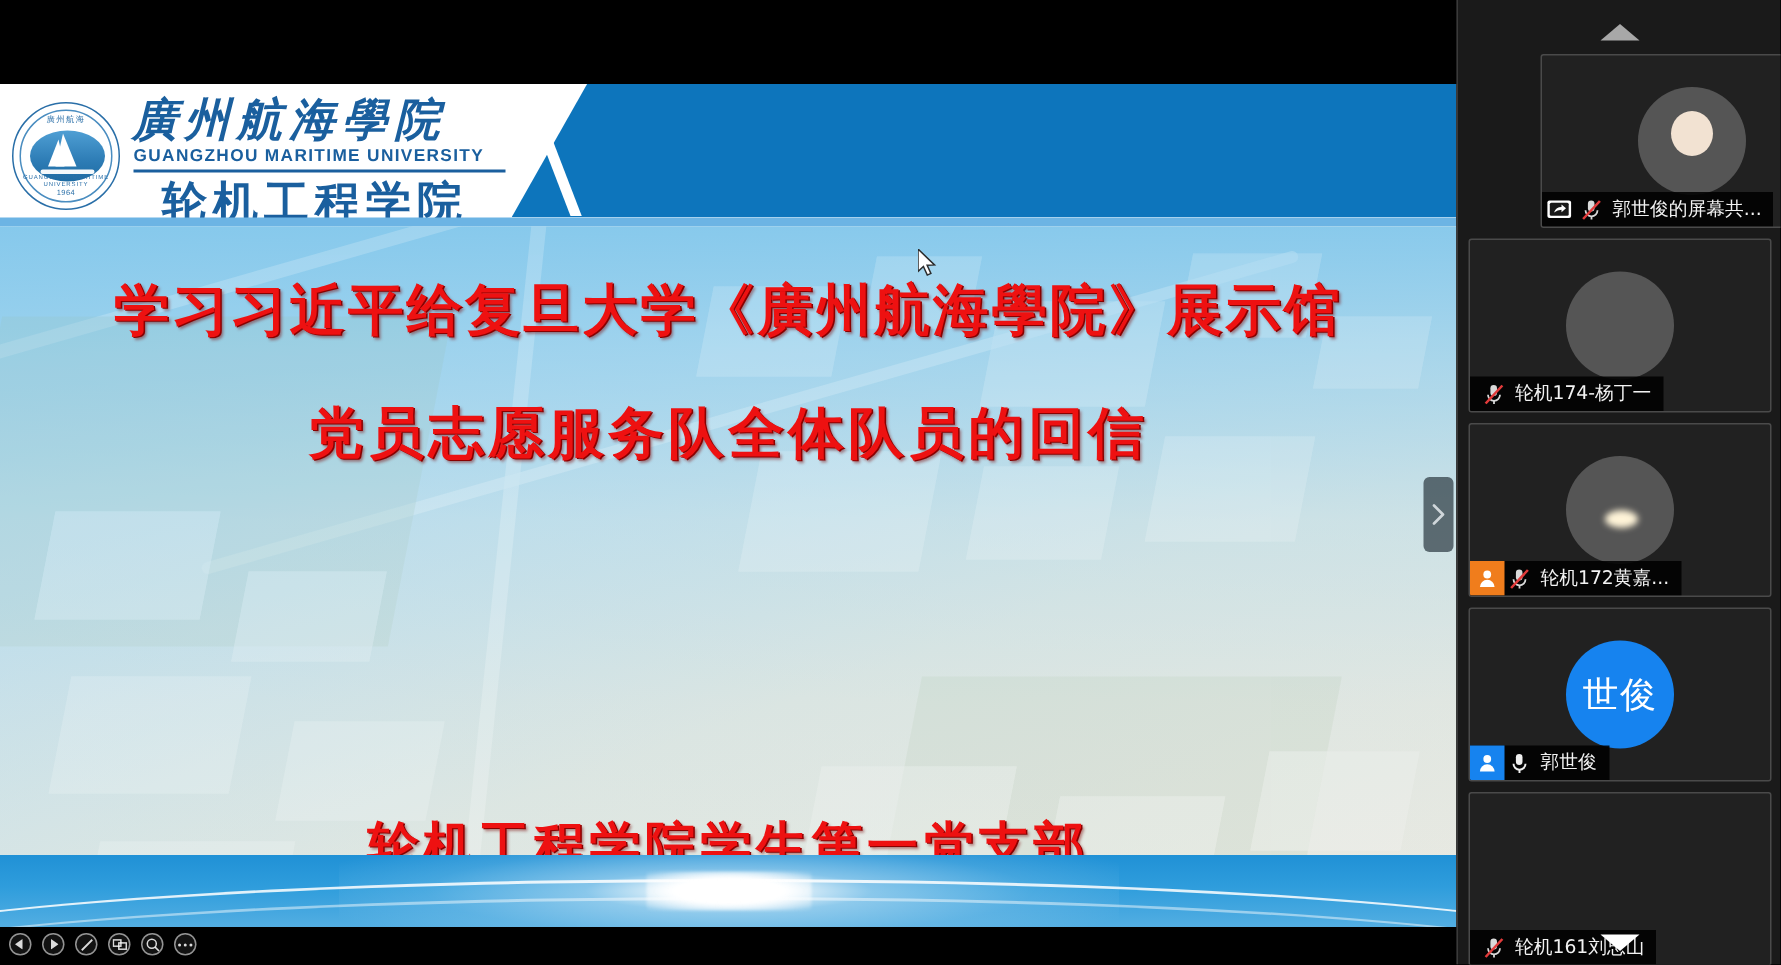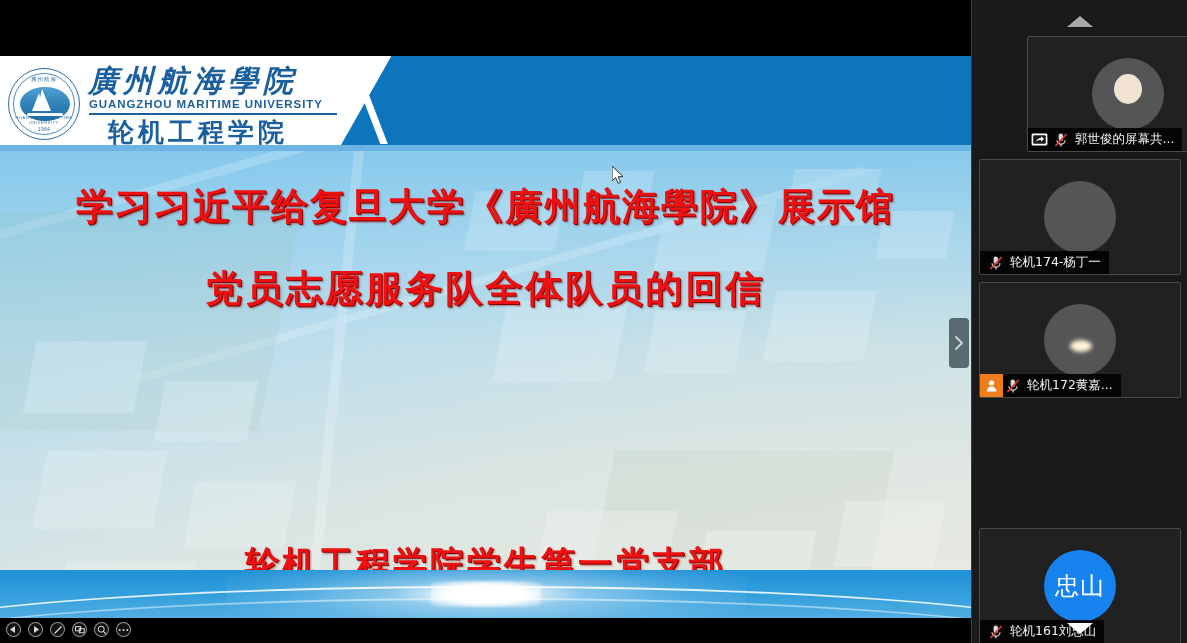--- a/index.html
+++ b/index.html
@@ -106,21 +106,21 @@
     font-size:11.5px; font-weight:700; color:#1a5f9e;
     letter-spacing:.9px;
   }
   .rule {
     position:absolute; left:85px; top:51px; width:248px; height:1.5px;
     background:#1a5f9e;
   }
   .dept-name {
     position:absolute; left:104px; top:53px;
     font-family:"DejaVu Serif","Liberation Serif",serif;
-    font-size:26px; font-weight:700; color:#1a5f9e;
+    font-size:30px; font-weight:700; color:#1a5f9e;
     letter-spacing:4px;
   }
 
   
   .slide-body {
     position:absolute; left:0; top:95px; right:0; bottom:0;
     background:
       linear-gradient(180deg,
         rgba(132,200,236,.92) 0%,
         rgba(150,208,238,.70) 18%,
@@ -483,23 +483,41 @@
             <rect x="4.6" y="1.6" width="4.4" height="7.4" rx="2.2" fill="#d9d9d9"></rect>
             <path d="M3 8.2 a4 4 0 0 0 8 0" fill="none" stroke="#d9d9d9" stroke-width="1.2"></path>
             <line x1="7" y1="12.2" x2="7" y2="14.4" stroke="#d9d9d9" stroke-width="1.2"></line>
             <line x1="1.4" y1="14" x2="12.6" y2="2" stroke="#e23b3b" stroke-width="1.7"></line>
           </svg>
         </div>
         <div class="pname">轮机172黄嘉...</div>
       </div>
     </div>
 
+    <div class="tile" style="top:405px;">
+      <div class="avatar-blue">世俊</div>
+      <div class="nameplate">
+        <div class="badge blue">
+          <svg width="13" height="13" viewBox="0 0 13 13">
+            <circle cx="6.5" cy="4" r="2.6" fill="#ffffff"></circle>
+            <path d="M1.6 12.4 a4.9 4.9 0 0 1 9.8 0 z" fill="#ffffff"></path>
+          </svg>
+        </div>
+        <div class="mic">
+          <svg width="14" height="16" viewBox="0 0 14 16">
+            <rect x="4.6" y="1.6" width="4.4" height="7.4" rx="2.2" fill="#f0f0f0"></rect>
+            <path d="M3 8.2 a4 4 0 0 0 8 0" fill="none" stroke="#f0f0f0" stroke-width="1.3"></path>
+            <line x1="7" y1="12.2" x2="7" y2="14.4" stroke="#f0f0f0" stroke-width="1.3"></line>
+          </svg>
+        </div>
+        <div class="pname">郭世俊</div>
+      </div>
+    </div>
 
     <div class="tile" style="top:528px;">
-      <div class="avatar-blue">忠山</div>
       <div class="nameplate">
         <div class="mic" style="margin-left:6px;">
           <svg width="14" height="16" viewBox="0 0 14 16">
             <rect x="4.6" y="1.6" width="4.4" height="7.4" rx="2.2" fill="#d9d9d9"></rect>
             <path d="M3 8.2 a4 4 0 0 0 8 0" fill="none" stroke="#d9d9d9" stroke-width="1.2"></path>
             <line x1="7" y1="12.2" x2="7" y2="14.4" stroke="#d9d9d9" stroke-width="1.2"></line>
             <line x1="1.4" y1="14" x2="12.6" y2="2" stroke="#e23b3b" stroke-width="1.7"></line>
           </svg>
         </div>
         <div class="pname">轮机161刘忠山</div>

